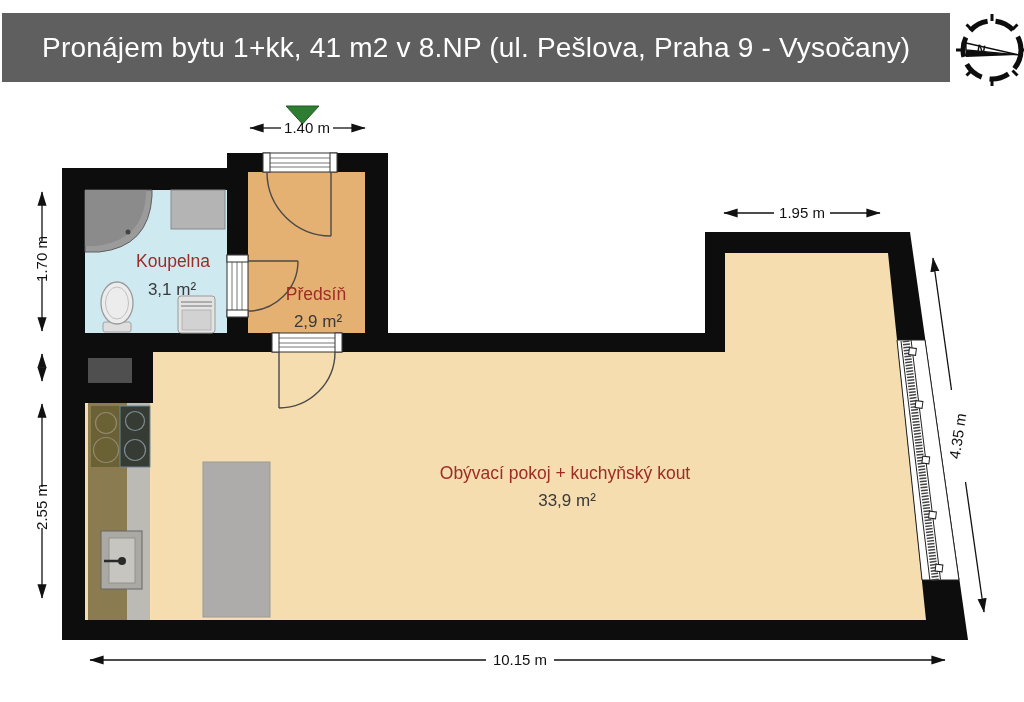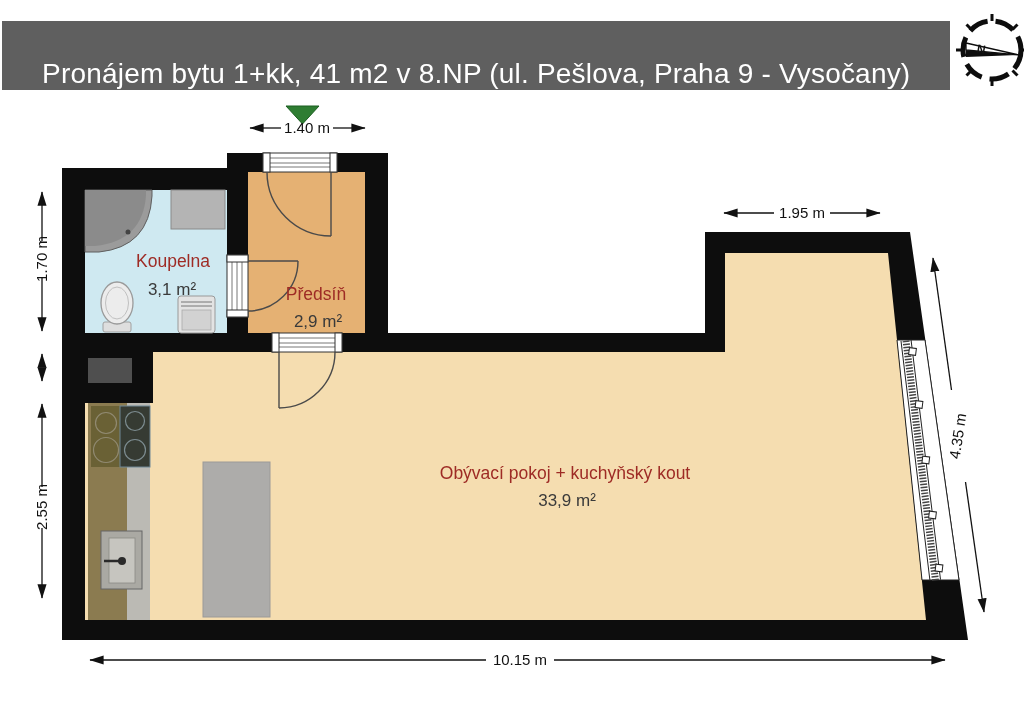--- a/index.html
+++ b/index.html
@@ -1,23 +1,22 @@
 <!DOCTYPE html>
 <html><head>
 <meta charset="utf-8">
 <style>
   html,body{margin:0;padding:0;background:#ffffff;}
   body{width:1024px;height:702px;position:relative;font-family:"Liberation Sans",sans-serif;overflow:hidden;}
   .stage{position:absolute;left:0;top:0;width:1024px;height:702px;}
   .header-bar{
     position:absolute;left:2px;top:13px;width:948px;height:69px;
-    background:#5f5f5f;color:#ffffff;display:flex;align-items:flex-end;
+    background:#5f5f5f;color:#ffffff;display:flex;align-items:center;
     font-size:28px;padding-left:40px;box-sizing:border-box;white-space:nowrap;
     letter-spacing:0.2px;
-    margin-top:8px;
   }
   svg{position:absolute;left:0;top:0;}
   .dim-text{font-size:15px;fill:#111111;}
   .room-name{font-size:17.5px;fill:#9e2b25;}
   .room-area{font-size:17px;fill:#3a3a3a;}
   .dim-line{stroke:#111111;stroke-width:1.3;fill:none;}
   .door-arc{stroke:#4a4a4a;stroke-width:1.4;fill:none;}
   .door-frame{fill:#ffffff;stroke:#333333;stroke-width:1;}
   .frame-line{stroke:#777777;stroke-width:1;}
   .north-label{font-size:12px;font-weight:bold;fill:#111111;}

